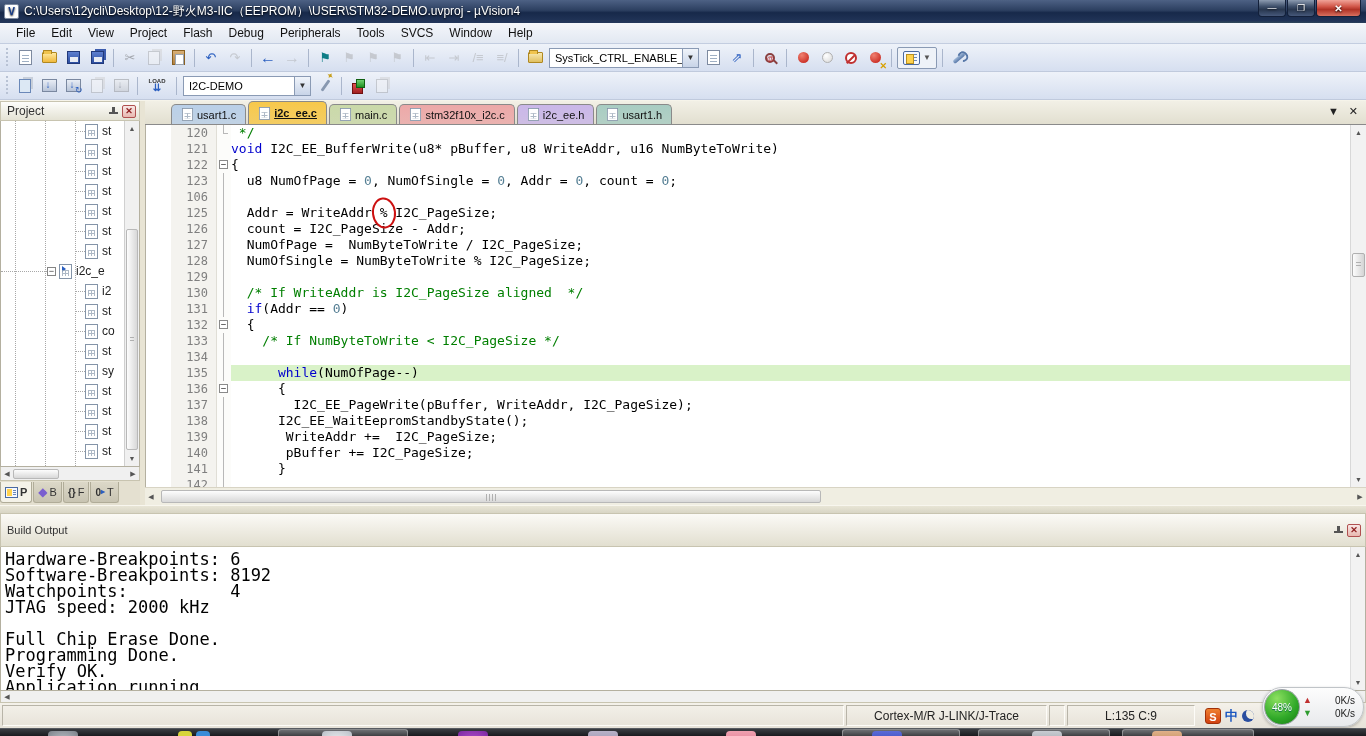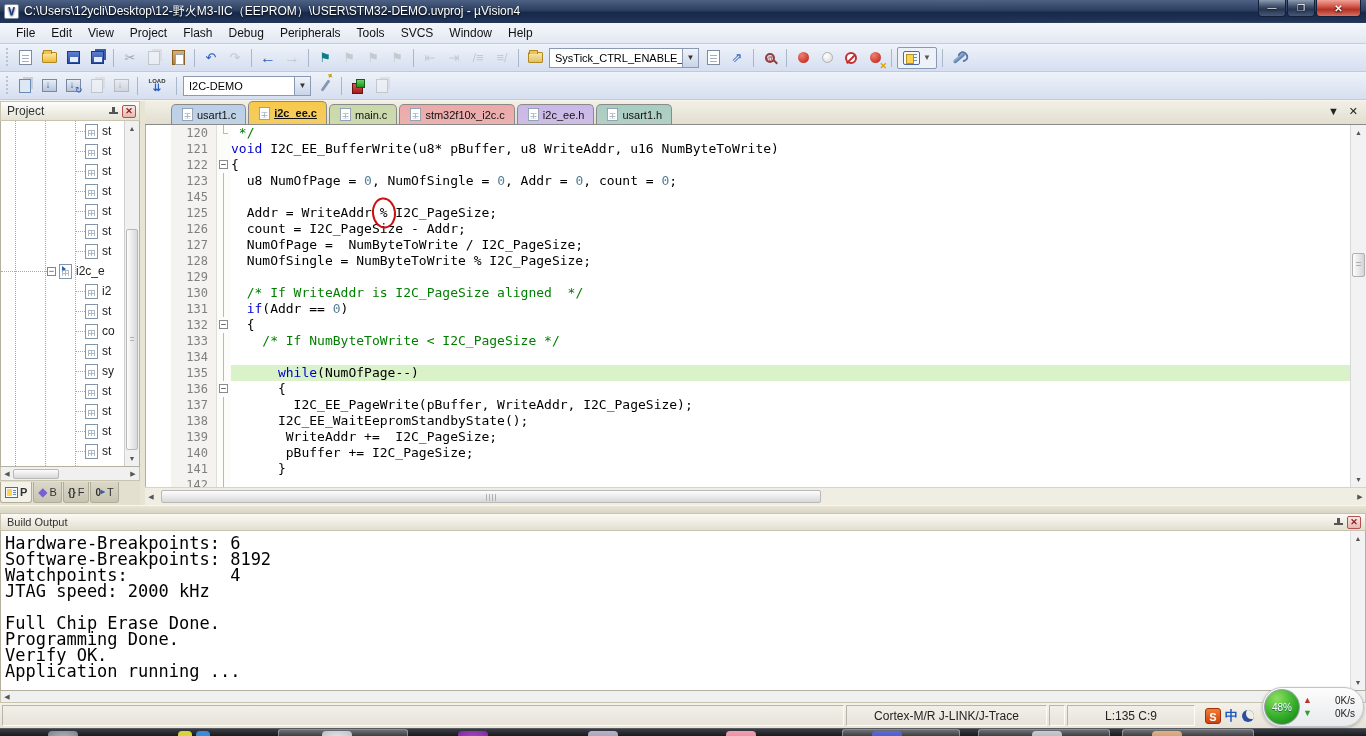--- a/index.html
+++ b/index.html
@@ -135,21 +135,21 @@
   .thumb-grip { position:absolute; left:3px; right:3px; top:50%; height:6px; margin-top:-3px; background:repeating-linear-gradient(#b0b0b0 0 1px, transparent 1px 3px); }
   .ed-hscroll { height:18px; flex:none; background:#f0eee2; display:flex; align-items:center; position:relative; border-top:1px solid #d8d4c4; }
   .ed-hscroll .hthumb { position:absolute; left:16px; width:660px; top:2px; height:13px; }
   .hgrip { position:absolute; left:50%; top:3px; width:10px; height:7px; margin-left:-5px; background:repeating-linear-gradient(to right,#b0b0b0 0 1px, transparent 1px 3px); }
 
   
   .hsplit { height:8px; flex:none; background:linear-gradient(#e8e5d6,#d8d5c4); border-top:1px solid #f8f6ee; }
 
   
   .output { height:190px; flex:none; display:flex; flex-direction:column; background:#f0eee2; }
-  .out-hdr { height:18px; flex:none; display:flex; align-items:center; background:linear-gradient(#fbfaf6,#e2dfd0); border:1px solid #c8c4b0; font-size:11px; color:#333; padding:0 4px 0 6px; }
+  .out-hdr { height:34px; flex:none; display:flex; align-items:center; background:linear-gradient(#fbfaf6,#e2dfd0); border:1px solid #c8c4b0; font-size:11px; color:#333; padding:0 4px 0 6px; }
   .out-hdr .ptitle { flex:1; }
   .out-body { flex:1; background:#fff; border:1px solid #b4b0a0; border-top:none; position:relative; overflow:hidden; }
   .out-pre { font-family:"DejaVu Sans Mono","Liberation Mono",monospace; font-size:17px; line-height:16px; color:#000; padding:4px 0 0 4px; white-space:pre; }
   .out-vscroll { position:absolute; right:0; top:0; bottom:0; width:15px; background:#f2f2f2; border-left:1px solid #ddd; }
   .out-hscroll { height:12px; flex:none; background:#f0f0f0; border:1px solid #c8c4b0; border-top:none; display:flex; align-items:center; }
 
   
   .statusbar { height:25px; flex:none; display:flex; align-items:stretch; background:linear-gradient(#f4f1ea,#e6e2d8); padding:2px 2px; gap:2px; position:relative; }
   .ssec { border:1px solid; border-color:#b8b4a8 #fdfcf8 #fdfcf8 #b8b4a8; font-size:12px; color:#222; display:flex; align-items:center; justify-content:center; }
   .ssec.grow { flex:1; }
@@ -509,21 +509,21 @@
         <span>▼</span>
         <span>✕</span>
       </div>
     </div>
     <div class="code-zone">
       <div class="code-area">
           <div class="crow"><span class="gut">120</span><span class="fold f-end"></span><span class="codetext"><span class="c-c"> */</span></span></div>
           <div class="crow"><span class="gut">121</span><span class="fold"></span><span class="codetext"><span class="c-k">void</span><span class="c-p"> I2C_EE_BufferWrite(u8* pBuffer, u8 WriteAddr, u16 NumByteToWrite)</span></span></div>
           <div class="crow"><span class="gut">122</span><span class="fold f-box"><span class="fbox">−</span></span><span class="codetext"><span class="c-p">{</span></span></div>
           <div class="crow"><span class="gut">123</span><span class="fold f-line"></span><span class="codetext"><span class="c-p">  u8 NumOfPage = </span><span class="c-n">0</span><span class="c-p">, NumOfSingle = </span><span class="c-n">0</span><span class="c-p">, Addr = </span><span class="c-n">0</span><span class="c-p">, count = </span><span class="c-n">0</span><span class="c-p">;</span></span></div>
-          <div class="crow"><span class="gut">145</span><span class="fold f-line"></span><span class="codetext"></span></div>
+          <div class="crow"><span class="gut">106</span><span class="fold f-line"></span><span class="codetext"></span></div>
           <div class="crow"><span class="gut">125</span><span class="fold f-line"></span><span class="codetext"><span class="c-p">  Addr = WriteAddr </span><span class="c-p circ">%</span><span class="c-p"> I2C_PageSize;</span></span></div>
           <div class="crow"><span class="gut">126</span><span class="fold f-line"></span><span class="codetext"><span class="c-p">  count = I2C_PageSize - Addr;</span></span></div>
           <div class="crow"><span class="gut">127</span><span class="fold f-line"></span><span class="codetext"><span class="c-p">  NumOfPage =  NumByteToWrite / I2C_PageSize;</span></span></div>
           <div class="crow"><span class="gut">128</span><span class="fold f-line"></span><span class="codetext"><span class="c-p">  NumOfSingle = NumByteToWrite % I2C_PageSize;</span></span></div>
           <div class="crow"><span class="gut">129</span><span class="fold f-line"></span><span class="codetext"></span></div>
           <div class="crow"><span class="gut">130</span><span class="fold f-line"></span><span class="codetext"><span class="c-p">  </span><span class="c-c">/* If WriteAddr is I2C_PageSize aligned  */</span></span></div>
           <div class="crow"><span class="gut">131</span><span class="fold f-line"></span><span class="codetext"><span class="c-p">  </span><span class="c-k">if</span><span class="c-p">(Addr == </span><span class="c-n">0</span><span class="c-p">)</span></span></div>
           <div class="crow"><span class="gut">132</span><span class="fold f-box"><span class="fbox">−</span></span><span class="codetext"><span class="c-p">  {</span></span></div>
           <div class="crow"><span class="gut">133</span><span class="fold f-line"></span><span class="codetext"><span class="c-p">    </span><span class="c-c">/* If NumByteToWrite &lt; I2C_PageSize */</span></span></div>
           <div class="crow"><span class="gut">134</span><span class="fold f-line"></span><span class="codetext"></span></div>

